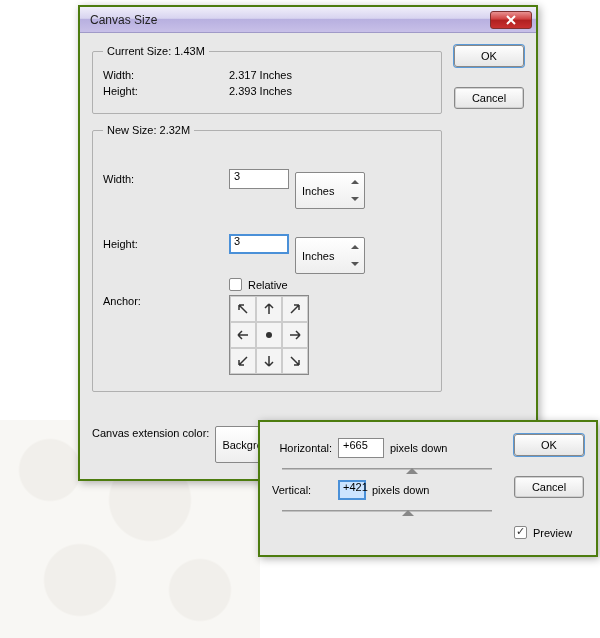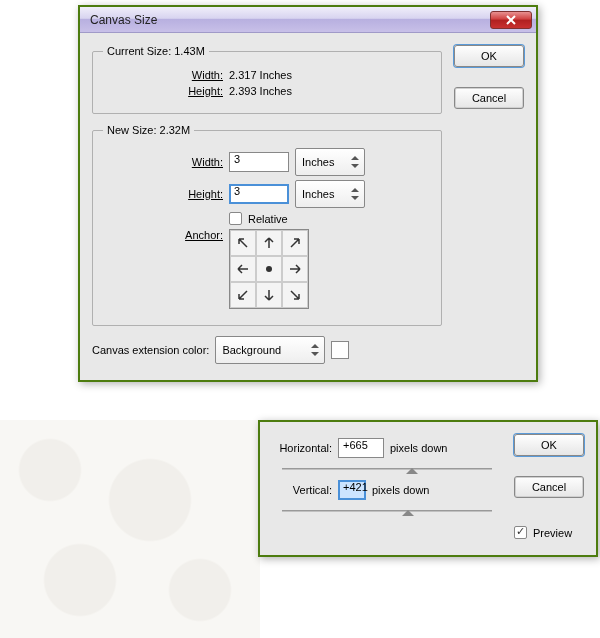--- a/index.html
+++ b/index.html
@@ -77,42 +77,43 @@
   }
   .btn.default { box-shadow: 0 0 0 1px #5a9ad8; }
   fieldset {
     border: 1px solid #b0b0b0;
     border-radius: 2px;
     margin: 0 0 10px 0;
     padding: 8px 10px 12px 10px;
   }
   legend { padding: 0 4px; font-size: 11px; }
   .row { display: flex; align-items: center; margin: 4px 0; gap: 6px; }
-  .row .lbl { width: 120px; text-align: right; text-decoration: underline; }
+  .row .lbl { width: 120px; text-align: left; }
   .row .val { width: 90px; }
   .input {
     border: 1px solid #888;
     background: #fff;
     height: 20px;
     padding: 0 4px;
     font-size: 11px;
     width: 60px;
   }
   .input.focus { border: 1px solid #4a90d8; box-shadow: 0 0 0 1px #4a90d8 inset; }
   .select {
     border: 1px solid #888;
     background: linear-gradient(to bottom, #fff, #eee);
-    height: 28px;
+    height: 37px;
     padding: 0 16px 0 6px;
     font-size: 11px;
     position: relative;
     display: inline-flex;
     align-items: center;
     min-width: 70px;
     border-radius: 2px;
+    margin-top: 24px;
   }
   .select::after {
     content: "";
     position: absolute;
     right: 4px;
     top: 4px;
     width: 8px;
     height: 10px;
     background:
       linear-gradient(to bottom, #555 0, #555 1px, transparent 1px) 0 2px / 6px 1px no-repeat,
@@ -332,21 +333,21 @@
       <div class="row">
         <span style="width:60px;text-align:right">Horizontal:</span>
         <span class="input" style="width:46px">+665</span>
         <span>pixels down</span>
       </div>
       <div class="slider">
         <div class="track"></div>
         <div class="thumb" style="left:62%"></div>
       </div>
       <div class="row">
-        <span style="width:60px;text-align:right">Vertical:</span>
+        <span style="width:60px;">Vertical:</span>
         <span class="input focus" style="width:28px;background:#cce4ff">+421</span>
         <span>pixels down</span>
       </div>
       <div class="slider">
         <div class="track"></div>
         <div class="thumb" style="left:60%"></div>
       </div>
 
     </div>
     <div class="side-col">

